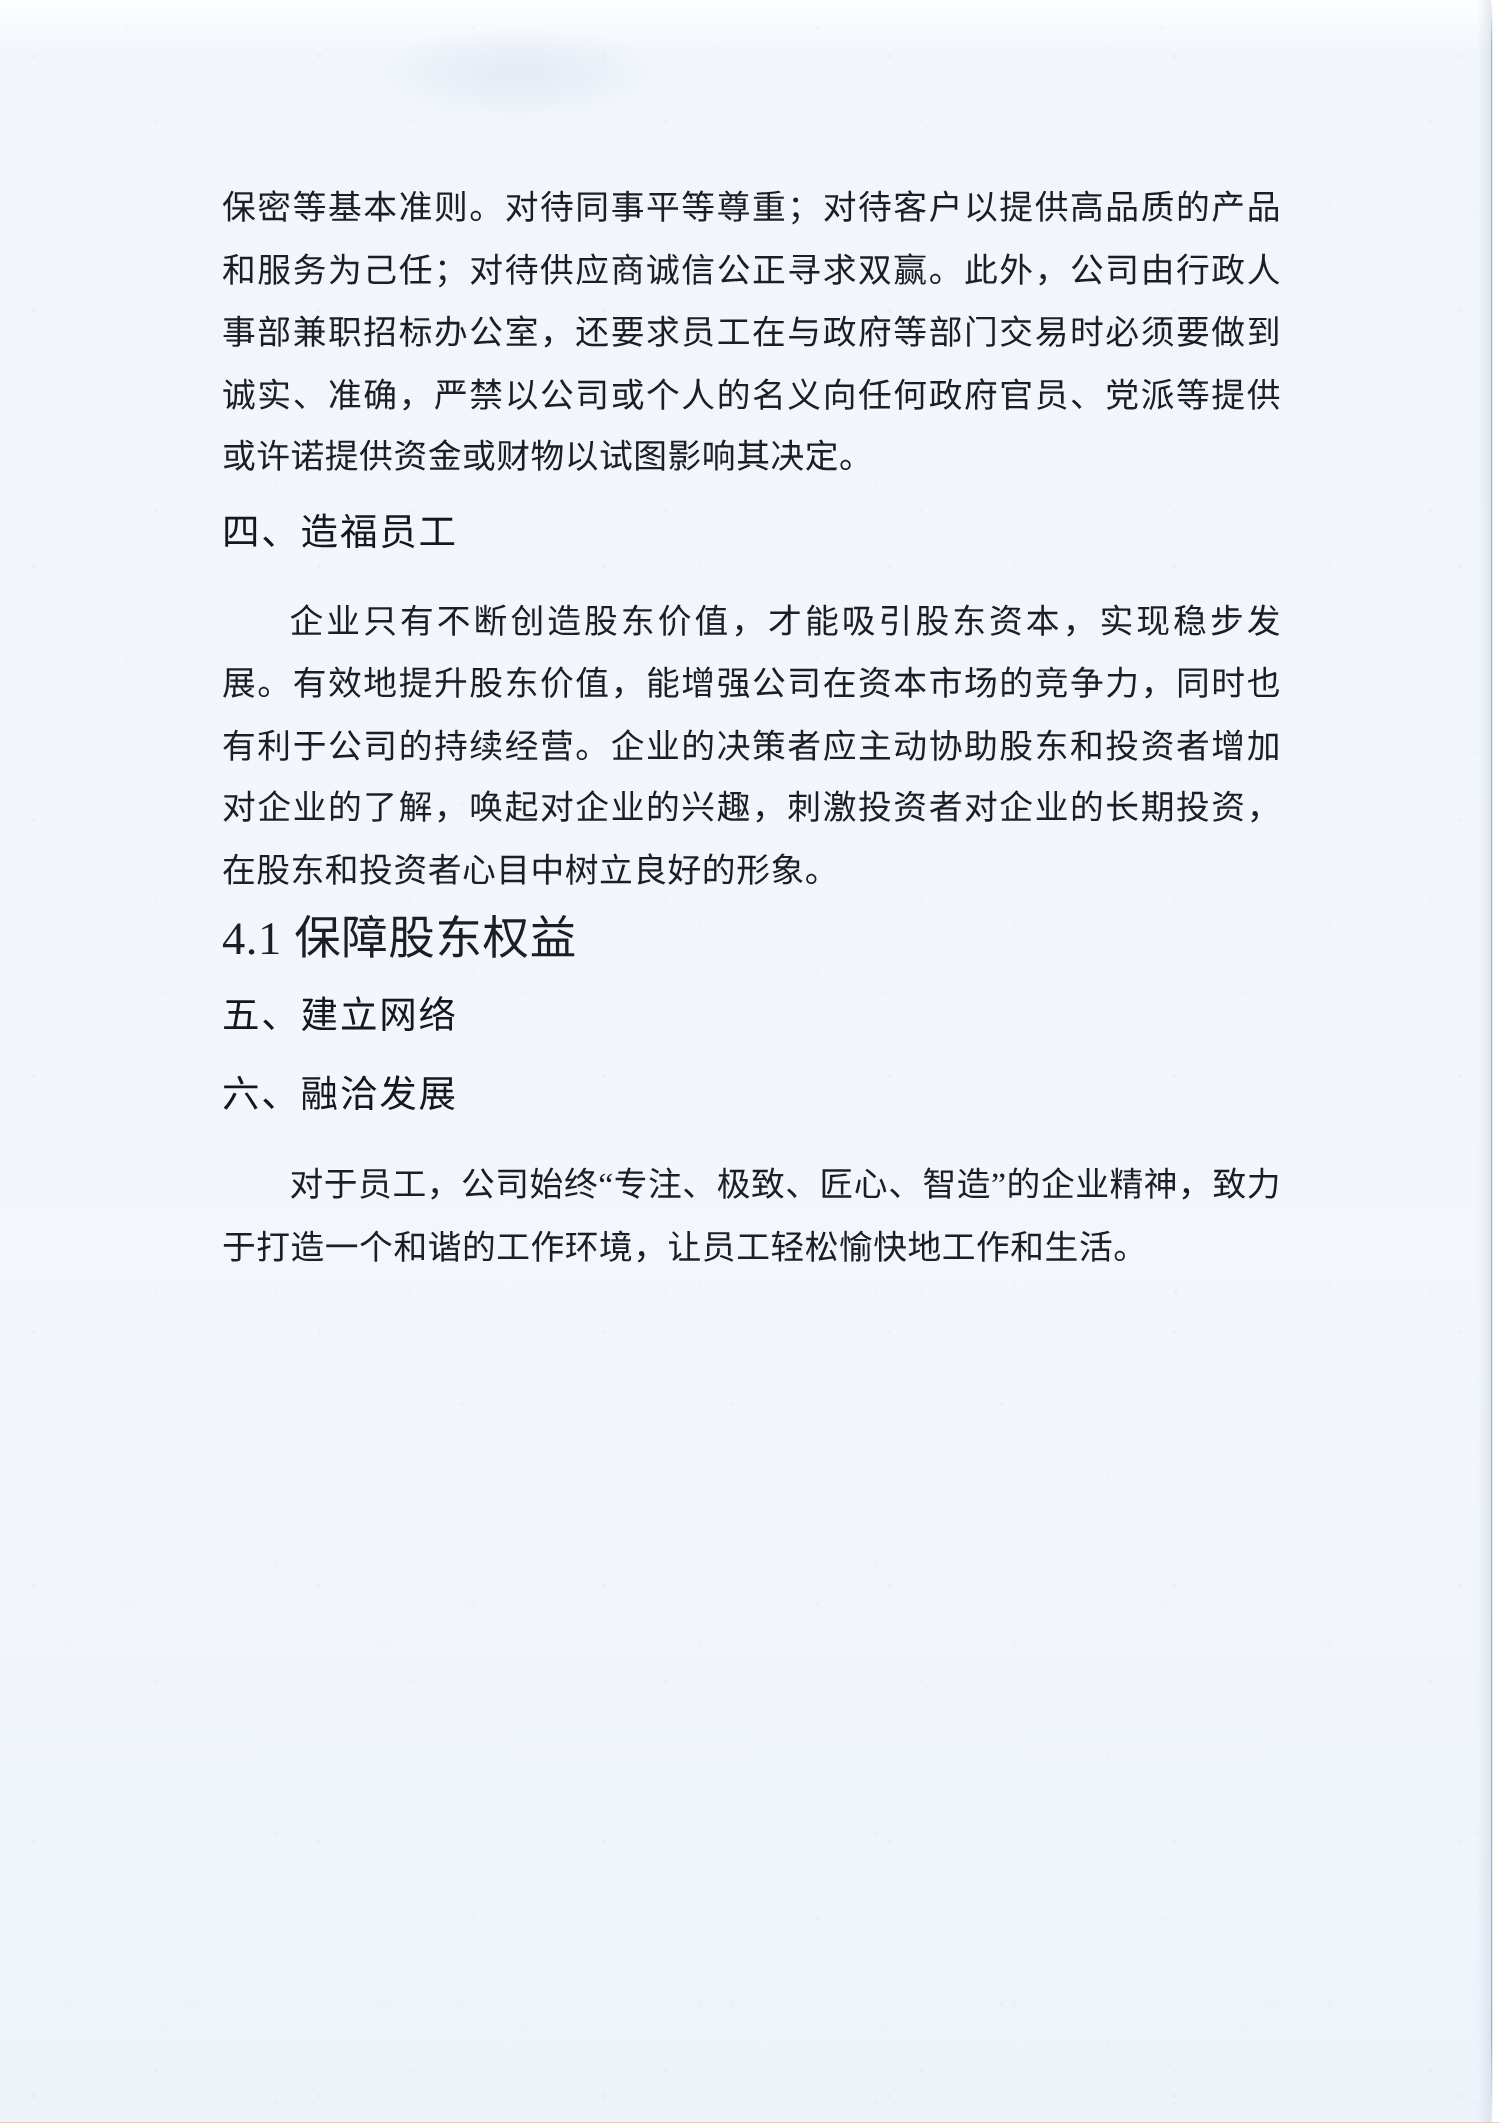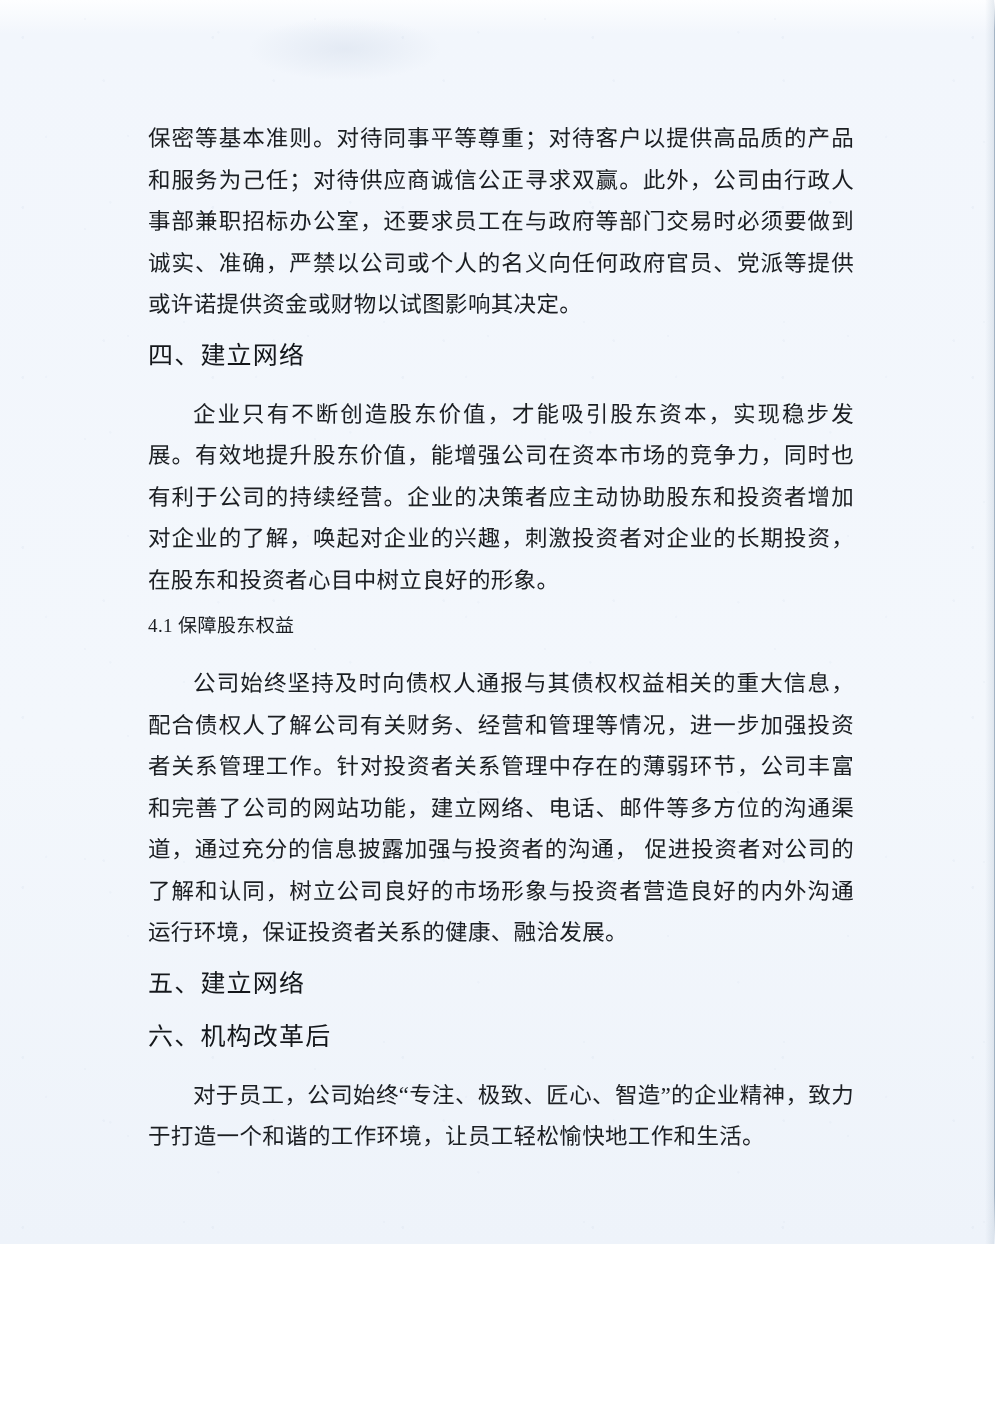--- a/index.html
+++ b/index.html
@@ -5,21 +5,21 @@
 <style>
   html, body {
     margin: 0;
     padding: 0;
     background: #ffffff;
   }
 
   .page {
     position: relative;
     width: 1000px;
-    height: 1244px;
+    height: 1415px;
     overflow: hidden;
     background: #f97316;
     font-family: "Liberation Serif", "DejaVu Serif", serif;
     color: #1d2024;
     -webkit-font-smoothing: antialiased;
   }
 
   
   .scan-tint {
     position: absolute;
@@ -111,21 +111,21 @@
     font-weight: normal;
     font-size: 25px;
     line-height: 47px;
     letter-spacing: 1.2px;
     color: #14171b;
   }
 
   .h-minor {
     margin: 0;
     font-weight: normal;
-    font-size: 19px;
+    font-size: 31px;
     line-height: 44px;
     letter-spacing: 0.4px;
     color: #1b1e22;
   }
 
   .sp-after-para   { margin-bottom: 0px; }
   .sp-before-hmaj  { margin-top: 6px; }
   .sp-after-hmaj   { margin-bottom: 2px; }
   .sp-before-hmin  { margin-top: 3px; }
   .sp-after-hmin   { margin-bottom: 1px; }
@@ -139,32 +139,31 @@
 <div class="page">
 
   <div class="scan-tint"></div>
   <div class="scan-noise"></div>
   <div class="scan-smudge"></div>
 
   <div class="content">
 
     <p class="para sp-after-para">保密等基本准则。对待同事平等尊重；对待客户以提供高品质的产品和服务为己任；对待供应商诚信公正寻求双赢。此外，公司由行政人事部兼职招标办公室，还要求员工在与政府等部门交易时必须要做到诚实、准确，严禁以公司或个人的名义向任何政府官员、党派等提供或许诺提供资金或财物以试图影响其决定。</p>
 
-    <h2 class="h-major sp-before-hmaj sp-after-hmaj">四、建立网络</h2>
+    <h2 class="h-major sp-before-hmaj sp-after-hmaj">四、造福员工</h2>
 
     <p class="para indent sp-after-para">企业只有不断创造股东价值，才能吸引股东资本，实现稳步发展。有效地提升股东价值，能增强公司在资本市场的竞争力，同时也有利于公司的持续经营。企业的决策者应主动协助股东和投资者增加对企业的了解，唤起对企业的兴趣，刺激投资者对企业的长期投资，在股东和投资者心目中树立良好的形象。</p>
 
     <h3 class="h-minor sp-before-hmin sp-after-hmin">4.1 保障股东权益</h3>
 
-    <p class="para indent sp-after-para">公司始终坚持及时向债权人通报与其债权权益相关的重大信息，配合债权人了解公司有关财务、经营和管理等情况，进一步加强投资者关系管理工作。针对投资者关系管理中存在的薄弱环节，公司丰富和完善了公司的网站功能，建立网络、电话、邮件等多方位的沟通渠道，通过充分的信息披露加强与投资者的沟通， 促进投资者对公司的了解和认同，树立公司良好的市场形象与投资者营造良好的内外沟通运行环境，保证投资者关系的健康、融洽发展。</p>
 
     <h2 class="h-major sp-before-hmaj sp-after-hmaj">五、建立网络</h2>
 
 
-    <h2 class="h-major sp-before-hmaj sp-after-hmaj">六、机构改革后</h2>
+    <h2 class="h-major sp-before-hmaj sp-after-hmaj">六、融洽发展</h2>
 
     <p class="para indent sp-after-para">对于员工，公司始终“专注、极致、匠心、智造”的企业精神，致力于打造一个和谐的工作环境，让员工轻松愉快地工作和生活。</p>
 
   </div>
 
   <div class="page-edge-shadow"></div>
   <div class="page-edge"></div>
   <div class="page-edge-outer"></div>
 
 </div>

